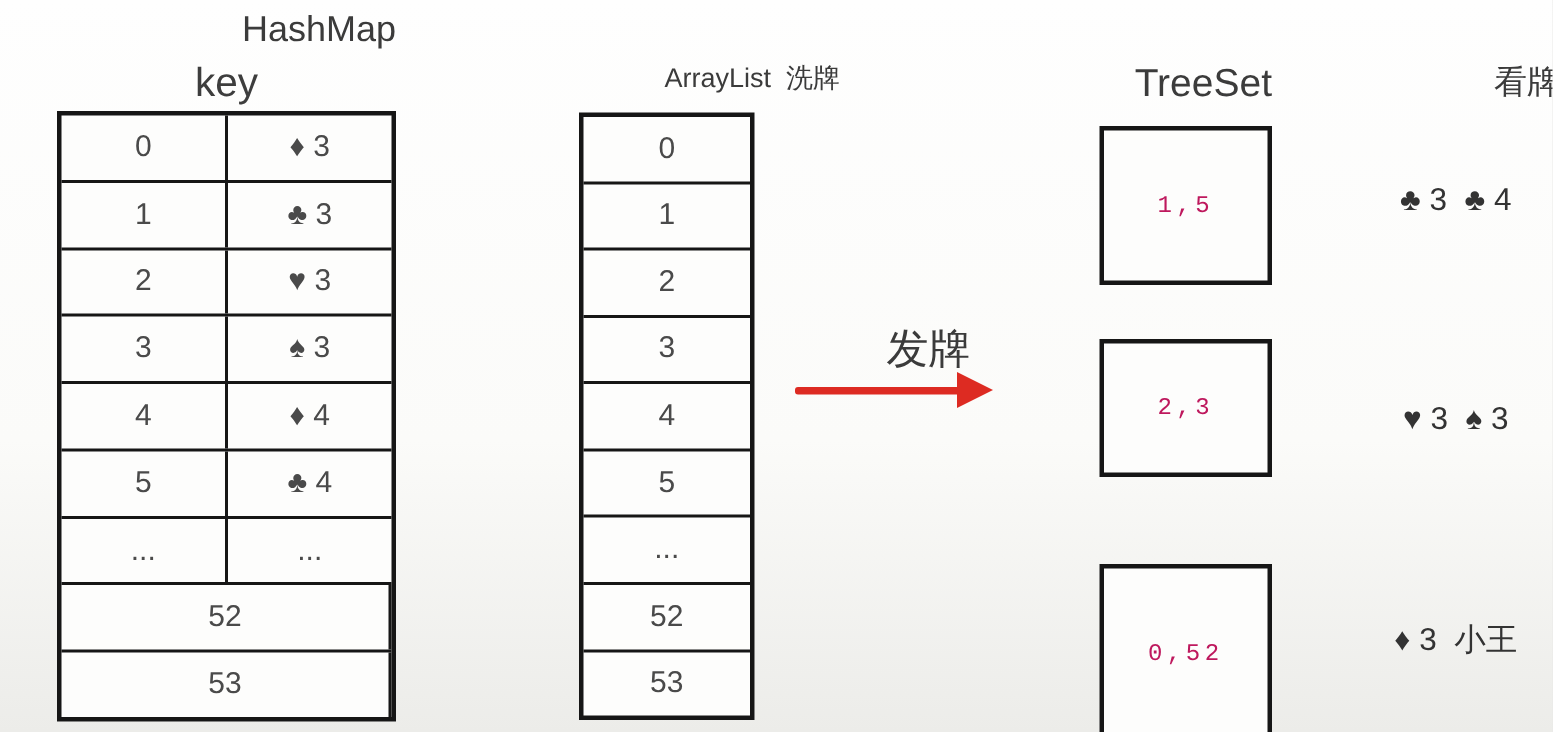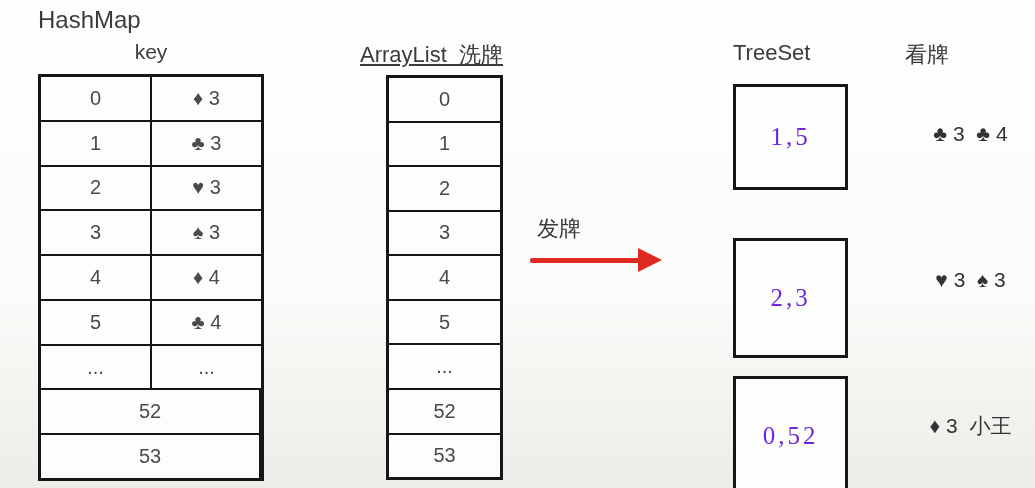--- a/index.html
+++ b/index.html
@@ -9,71 +9,71 @@
   }
   #canvas{
     position:relative;
     width:1035px;height:488px;
     overflow:hidden;
     background:linear-gradient(180deg,#fefefe 0%,#fbfbf9 60%,#ecece9 100%);
   }
   .abs{position:absolute;}
   .title{
     color:#3b3b3b;
-    text-align:left;
+    text-align:right;
     white-space:pre;
   }
   
   .hm-title{left:38px;top:6px;width:226px;font-size:24px;}
-  .hm-headers{left:38px;top:40px;width:226px;display:flex;font-size:21px;color:#3d3d3d;flex-direction:column;}
+  .hm-headers{left:38px;top:40px;width:226px;display:flex;font-size:27px;color:#3d3d3d;flex-direction:column;}
   .hm-headers .hcell{flex:1;text-align:center;}
   .hm-table{
     left:38px;top:74px;width:226px;height:407px;
     border:3px solid #161616;box-sizing:border-box;
     display:flex;flex-direction:column;background:#fdfdfc;
   }
   .hm-row{flex:1;display:flex;border-top:2px solid #161616;}
   .hm-row:first-child{border-top:none;}
   .hm-cell{
     flex:1;display:flex;align-items:center;justify-content:center;
     font-size:20px;color:#4a4a4a;white-space:pre;
   }
   .hm-cell.key{border-right:2px solid #161616;}
   
-  .al-title{left:360px;top:40px;width:200px;font-size:22px;text-decoration:underline;}
+  .al-title{left:360px;top:40px;width:200px;font-size:18px;}
   .al-table{
     left:386px;top:75px;width:117px;height:405px;
     border:3px solid #161616;box-sizing:border-box;
     display:flex;flex-direction:column;background:#fdfdfc;
   }
   .al-row{
     flex:1;display:flex;align-items:center;justify-content:center;
     border-top:2px solid #161616;font-size:20px;color:#4a4a4a;
   }
   .al-row:first-child{border-top:none;}
   
-  .deal-label{left:537px;top:214px;width:110px;font-size:22px;}
+  .deal-label{left:537px;top:214px;width:110px;font-size:28px;}
   .arrow-line{left:530px;top:258px;width:112px;height:5px;background:#dd2b22;border-radius:2px;}
   .arrow-head{
     left:638px;top:248px;width:0;height:0;
     border-left:24px solid #dd2b22;
     border-top:12px solid transparent;
     border-bottom:12px solid transparent;
   }
   
-  .ts-title{left:733px;top:40px;width:115px;font-size:22px;}
+  .ts-title{left:733px;top:40px;width:115px;font-size:26px;}
   .ts-box{
     position:absolute;left:733px;width:115px;
     border:3px solid #161616;box-sizing:border-box;background:#fdfdfc;
     display:flex;align-items:center;justify-content:center;
-    font-family:Liberation Serif, serif;
-    font-size:25px;letter-spacing:3px;color:#6d28d9;
+    font-family:Liberation Mono, monospace;
+    font-size:16px;letter-spacing:3px;color:#be185d;
   }
   .ts-box:nth-child(1){top:84px;height:106px;}
-  .ts-box:nth-child(2){top:226px;height:120px;margin-top:12px;}
+  .ts-box:nth-child(2){top:226px;height:92px;}
   .ts-box:nth-child(3){top:376px;height:120px;}
   
   .vc-title{left:905px;top:40px;width:135px;font-size:22px;}
   .vc-hand{
     position:absolute;left:898px;width:145px;height:34px;
     display:flex;align-items:center;justify-content:center;
     font-size:21px;color:#333;white-space:pre;
   }
   .vc-hand:nth-child(1){top:117px;}
   .vc-hand:nth-child(2){top:263px;}

